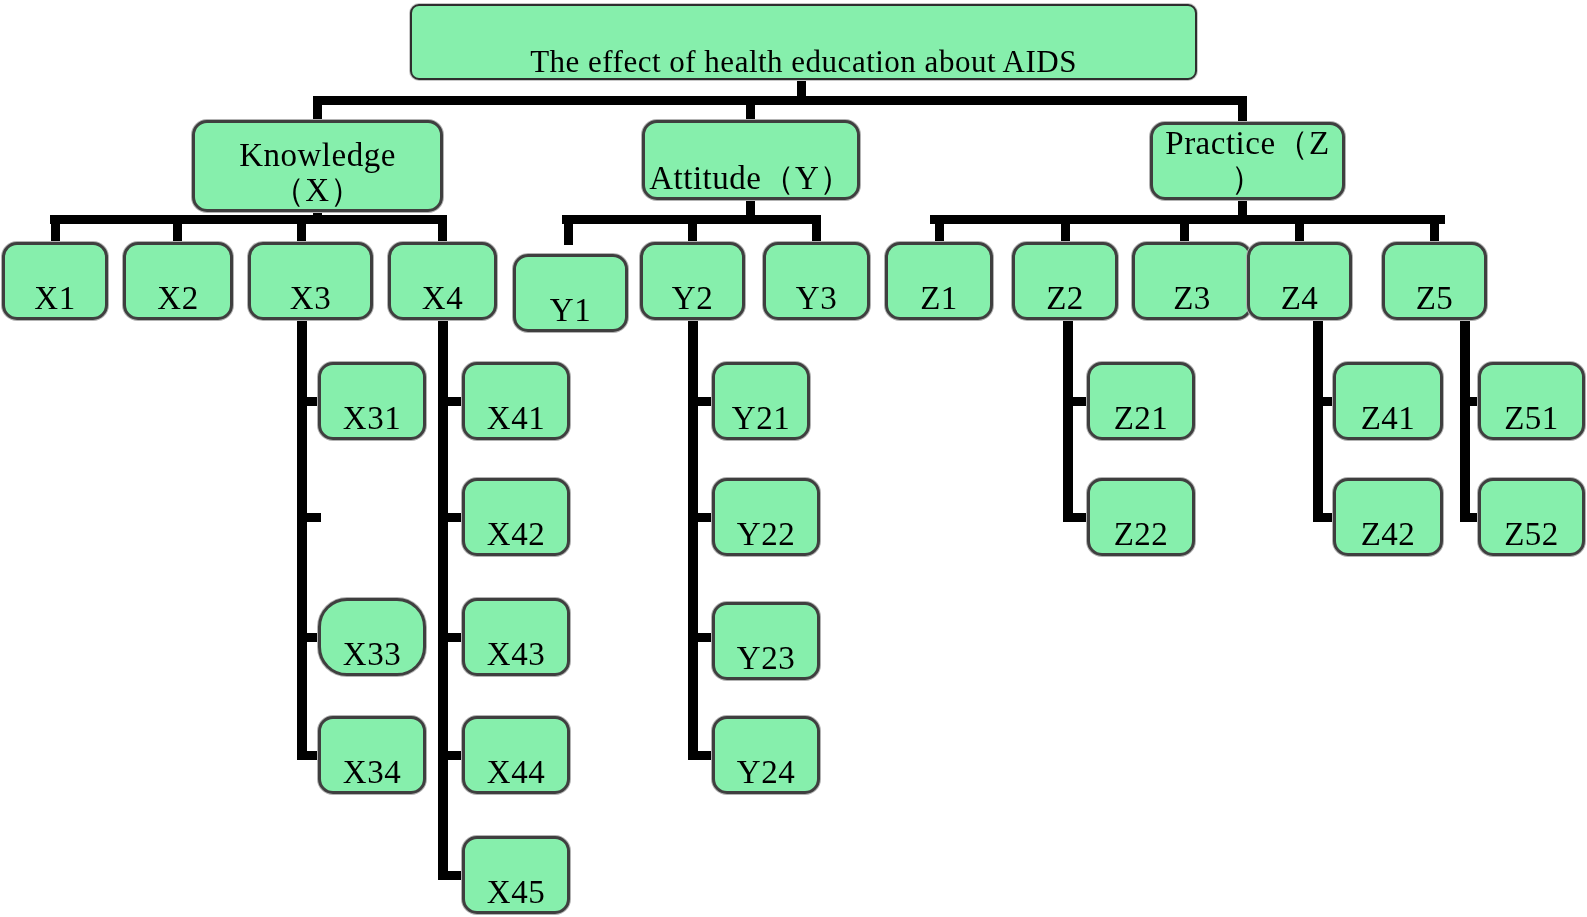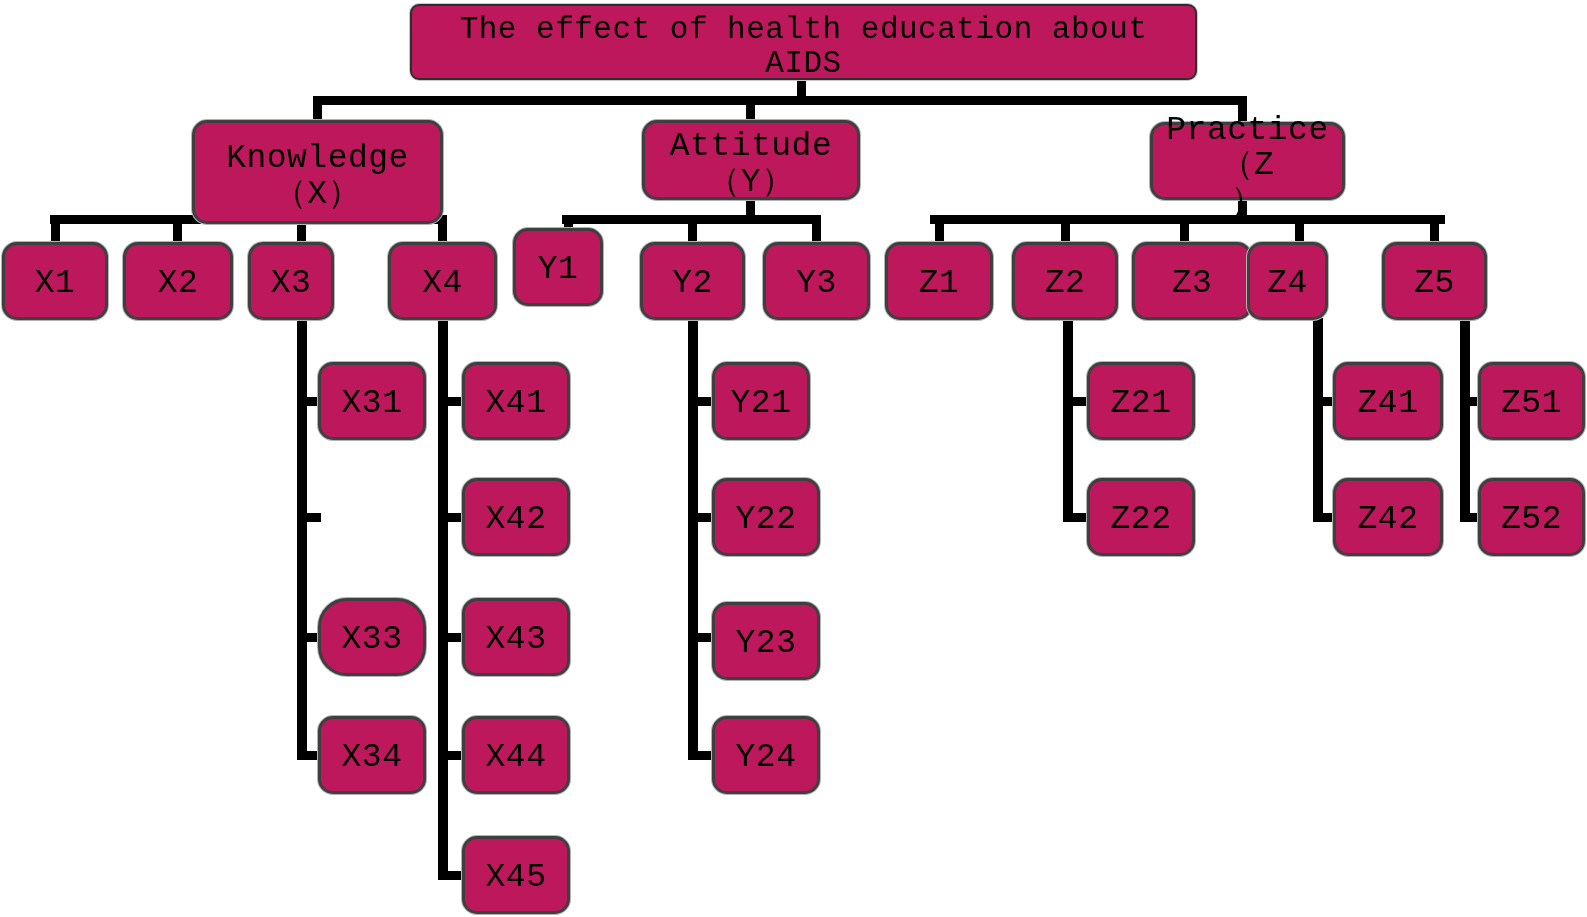--- a/index.html
+++ b/index.html
@@ -1,26 +1,25 @@
 <!DOCTYPE html>
 <html><head>
 <meta charset="utf-8">
 <style>
   html,body{margin:0;padding:0;background:#ffffff;}
   #canvas{
     position:relative;width:1587px;height:917px;background:#ffffff;
     font-family:"Liberation Serif","DejaVu Serif",serif;overflow:hidden;
   }
   .node{
-    position:absolute;box-sizing:border-box;background:#be185d;
+    position:absolute;box-sizing:border-box;background:#86efac;
     border:3px solid #3f3f3f;border-radius:15px;
     box-shadow:0 0 0 1px #b3b3b3;
-    display:flex;justify-content:center;align-items:center;
+    display:flex;justify-content:center;align-items:flex-end;
     z-index:2;
-    font-family:Liberation Mono, monospace;
   }
   .lbl{
     font-size:33px;line-height:1.08;text-align:center;color:#000000;
     white-space:pre-line;letter-spacing:0.5px;
   }
   .node.root{border-radius:9px;border-width:2px;border-color:#2e2e2e;box-shadow:0 0 0 1px #c8c8c8;}
   .node.root .lbl{margin-top:9px;font-size:31px;}
   .node.branch .lbl{margin-top:10px;}
   .node.leaf .lbl{margin-top:5px;}
   .line{position:absolute;background:#000000;z-index:1;}
@@ -73,61 +72,61 @@
     <div class="line" style="left: 688px; top: 751px; width: 27px; height: 9px;"></div>
     <div class="line" style="left: 1063px; top: 397px; width: 27px; height: 9px;"></div>
     <div class="line" style="left: 1063px; top: 513px; width: 27px; height: 9px;"></div>
     <div class="line" style="left: 1313px; top: 397px; width: 23px; height: 9px;"></div>
     <div class="line" style="left: 1313px; top: 513px; width: 23px; height: 9px;"></div>
     <div class="line" style="left: 1460px; top: 397px; width: 21px; height: 9px;"></div>
     <div class="line" style="left: 1460px; top: 513px; width: 21px; height: 9px;"></div>
     <div class="node root" style="left: 410px; top: 4px; width: 787px; height: 76px;">
       <span class="lbl">The effect of health education about AIDS</span>
     </div>
-    <div class="node branch" style="left: 192px; top: 120px; width: 251px; height: 104px;">
+    <div class="node branch" style="left: 192px; top: 120px; width: 251px; height: 92px;">
       <span class="lbl">Knowledge（X）</span>
     </div>
     <div class="node branch" style="left: 1150px; top: 122px; width: 195px; height: 78px;">
       <span class="lbl">Practice（Z
 ）</span>
     </div>
     <div class="node branch" style="left: 642px; top: 120px; width: 218px; height: 80px;">
       <span class="lbl">Attitude（Y）</span>
     </div>
     <div class="node leaf" style="left: 2px; top: 242px; width: 106px; height: 78px;">
       <span class="lbl">X1</span>
     </div>
     <div class="node leaf" style="left: 123px; top: 242px; width: 110px; height: 78px;">
       <span class="lbl">X2</span>
     </div>
-    <div class="node leaf" style="left: 248px; top: 242px; width: 86px; height: 78px;">
+    <div class="node leaf" style="left: 248px; top: 242px; width: 125px; height: 78px;">
       <span class="lbl">X3</span>
     </div>
     <div class="node leaf" style="left: 388px; top: 242px; width: 109px; height: 78px;">
       <span class="lbl">X4</span>
     </div>
-    <div class="node leaf" style="left: 513px; top: 228px; width: 90px; height: 78px;">
+    <div class="node leaf" style="left: 513px; top: 254px; width: 115px; height: 78px;">
       <span class="lbl">Y1</span>
     </div>
     <div class="node leaf" style="left: 640px; top: 242px; width: 105px; height: 78px;">
       <span class="lbl">Y2</span>
     </div>
     <div class="node leaf" style="left: 763px; top: 242px; width: 107px; height: 78px;">
       <span class="lbl">Y3</span>
     </div>
     <div class="node leaf" style="left: 885px; top: 242px; width: 108px; height: 78px;">
       <span class="lbl">Z1</span>
     </div>
     <div class="node leaf" style="left: 1012px; top: 242px; width: 106px; height: 78px;">
       <span class="lbl">Z2</span>
     </div>
     <div class="node leaf" style="left: 1132px; top: 242px; width: 120px; height: 78px;">
       <span class="lbl">Z3</span>
     </div>
-    <div class="node leaf" style="left: 1247px; top: 242px; width: 81px; height: 78px;">
+    <div class="node leaf" style="left: 1247px; top: 242px; width: 105px; height: 78px;">
       <span class="lbl">Z4</span>
     </div>
     <div class="node leaf" style="left: 1382px; top: 242px; width: 105px; height: 78px;">
       <span class="lbl">Z5</span>
     </div>
     <div class="node leaf" style="left: 318px; top: 362px; width: 108px; height: 78px;">
       <span class="lbl">X31</span>
     </div>
     <div class="node leaf" style="left: 318px; top: 598px; width: 108px; height: 78px; border-radius: 29px;">
       <span class="lbl">X33</span>

